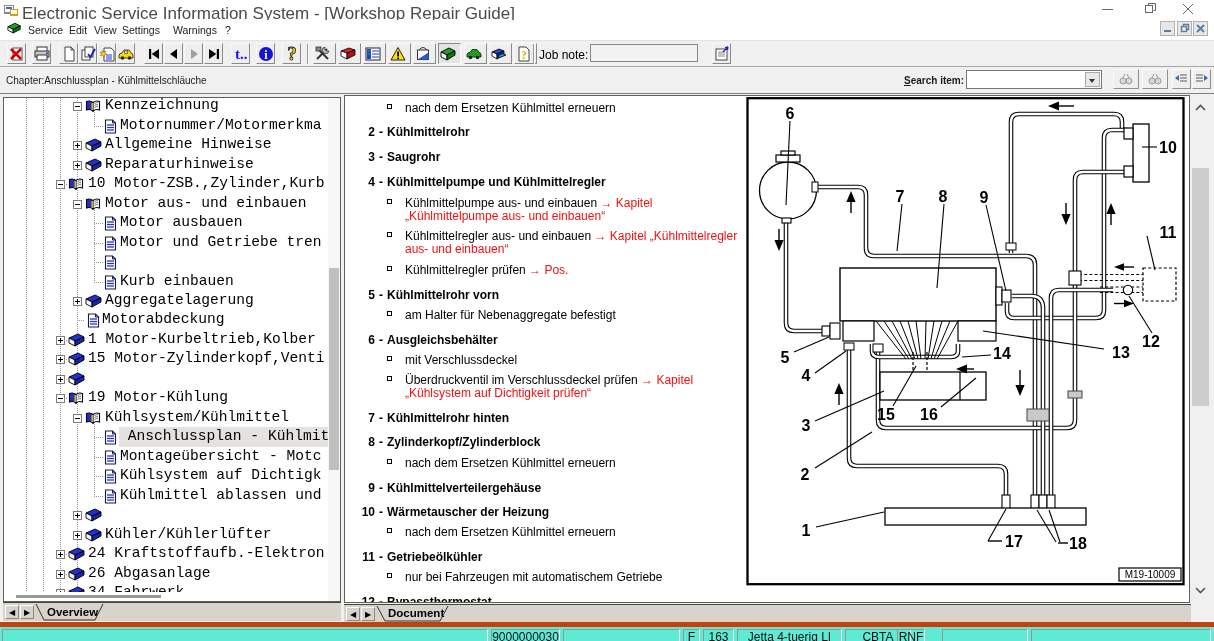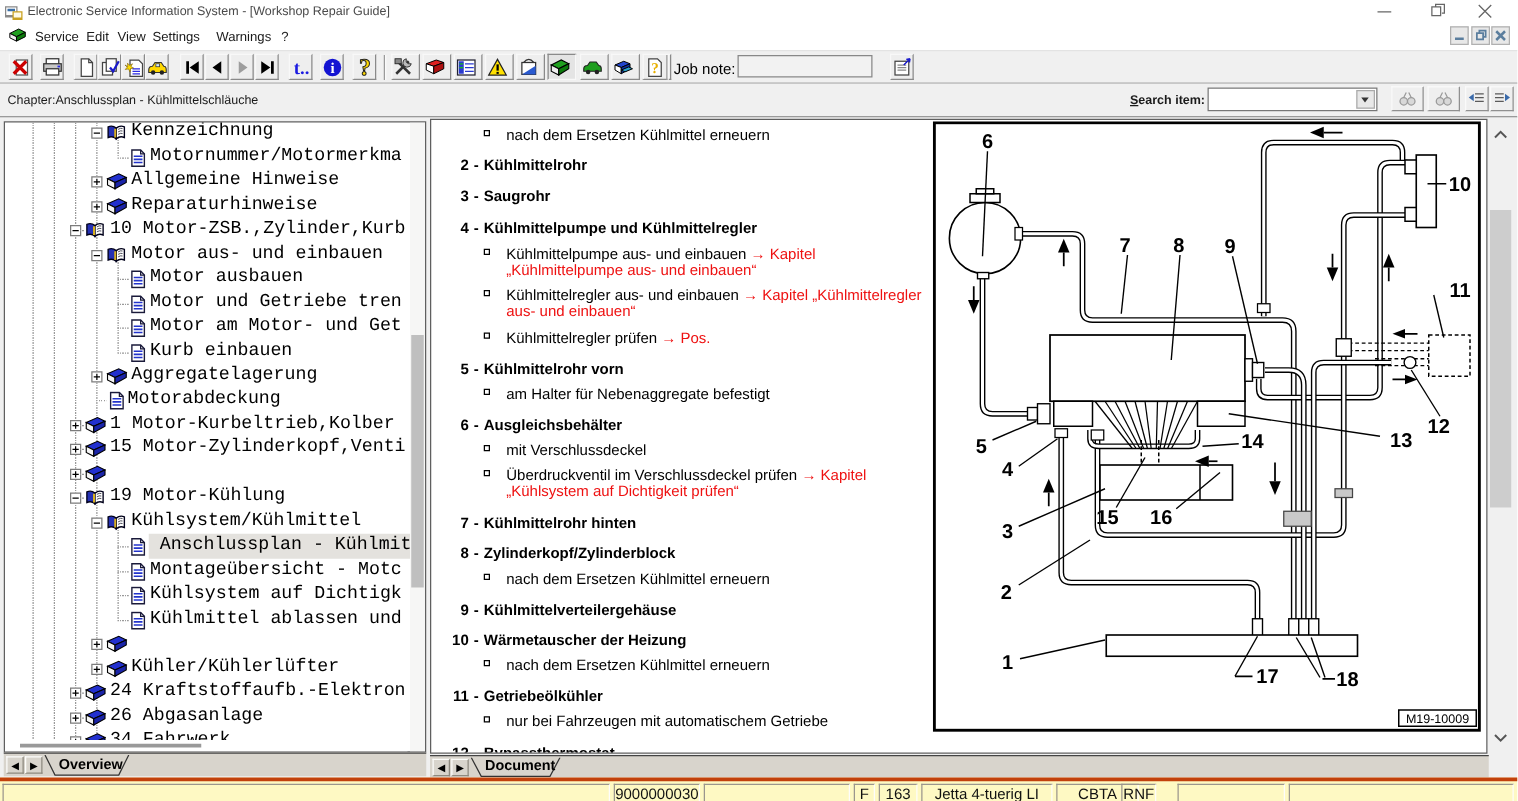--- a/index.html
+++ b/index.html
@@ -1,30 +1,30 @@
 <!DOCTYPE html>
 <html><head><meta charset="utf-8">
 <style>
 *{margin:0;padding:0;box-sizing:border-box}
 html,body{width:1214px;height:641px;overflow:hidden}
 body{position:relative;background:#fff;font-family:"Liberation Sans",sans-serif;-webkit-font-smoothing:antialiased}
 .abs{position:absolute}
 #titlebar{left:0;top:0;width:1214px;height:20px;background:#fff;}
-#titletext{left:22px;top:4px;font-size:10px;color:#4a4a4a}
+#titletext{left:22px;top:4px;font-size:17px;color:#4a4a4a}
 #menubar{left:0;top:20px;width:1214px;height:20px;background:#fff}
 .menuitem{position:absolute;top:24px;font-size:10.5px;color:#1a1a1a}
 #toolbar{left:0;top:40px;width:1214px;height:27px;background:#f0f0f0;border-top:1px solid #e3e3e3;border-bottom:1px solid #a8a8a8}
 .tb{position:absolute;top:2px;width:19px;height:21px;background:#eeeeee;border:1px solid;border-color:#f8f8f8 #8a8a8a #8a8a8a #f8f8f8;}
 .tb svg{position:absolute;left:1px;top:2px}
 #chapterbar{left:0;top:67px;width:1214px;height:27px;background:#f0f0f0;border-bottom:1px solid #7e7e7e}
 #mainbg{left:0;top:94px;width:1214px;height:528px;background:#f0f0f0}
 #treepanel{left:3px;top:97px;width:338px;height:505px;background:#fff;border:1px solid #5f5f5f;overflow:hidden}
 #docpanel{left:344px;top:95px;width:846px;height:508px;background:#fff;border:1px solid #5f5f5f;overflow:hidden}
 #docscroll{left:1191px;top:95px;width:19px;height:508px;background:#f0f0f0}
-#statusbar{left:0;top:622px;width:1214px;height:19px;background:#fef9c3;border-top:3px solid #c2410c}
+#statusbar{left:0;top:622px;width:1214px;height:19px;background:#5eead4;border-top:5px solid #c2410c}
 .scell{position:absolute;top:2px;height:15px;border:1px solid;border-color:#9b968d #fdfdfb #fdfdfb #9b968d;font-size:12px;color:#111;text-align:center;line-height:14px;overflow:hidden}
 .trow{position:absolute;height:20px;font-family:"Liberation Mono",monospace;font-size:14.6px;color:#000;white-space:pre;line-height:19px}
 .tsel{background:#e4e2de}
 .ebox{position:absolute;width:9px;height:9px;background:#fff;border:1px solid #7c7c7c}
 .ebox i{position:absolute;left:1px;top:3px;width:5px;height:1px;background:#000}
 .ebox b{position:absolute;left:3px;top:1px;width:1px;height:5px;background:#000}
 .vdot{position:absolute;width:1px;background-image:repeating-linear-gradient(to bottom,#9a9a9a 0 1px,transparent 1px 2px)}
 .hdot{position:absolute;height:1px;background-image:repeating-linear-gradient(to right,#9a9a9a 0 1px,transparent 1px 2px)}
 .red{color:#ee1111}
 #treetabs{left:3px;top:602px;width:338px;height:19px;background:#d8d4cc;border-top:1px solid #444}
@@ -386,21 +386,20 @@
 <div class="hdot" style="left:90px;top:145px;width:9px"></div>
 <svg class="abs" style="left:100px;top:137.56px" width="13" height="15" viewBox="0 0 13 15">
       <path d="M1.5 1 h7 l3 3 v10 h-10 z" fill="#fff" stroke="#1a1a3a" stroke-width="1.1"></path>
       <path d="M8.5 1 v3 h3" fill="none" stroke="#1a1a3a" stroke-width="1"></path>
       <g stroke="#2233cc" stroke-width="1.3">
         <line x1="3" y1="6" x2="10" y2="6"></line>
         <line x1="3" y1="8.5" x2="10" y2="8.5"></line>
         <line x1="3" y1="11" x2="10" y2="11"></line>
       </g>
     </svg>
-<div class="trow" style="left:116px;top:154px">Motor am Motor- und Get</div>
 <div class="hdot" style="left:90px;top:164px;width:9px"></div>
 <svg class="abs" style="left:100px;top:157.04000000000002px" width="13" height="15" viewBox="0 0 13 15">
       <path d="M1.5 1 h7 l3 3 v10 h-10 z" fill="#fff" stroke="#1a1a3a" stroke-width="1.1"></path>
       <path d="M8.5 1 v3 h3" fill="none" stroke="#1a1a3a" stroke-width="1"></path>
       <g stroke="#2233cc" stroke-width="1.3">
         <line x1="3" y1="6" x2="10" y2="6"></line>
         <line x1="3" y1="8.5" x2="10" y2="8.5"></line>
         <line x1="3" y1="11" x2="10" y2="11"></line>
       </g>
     </svg>

